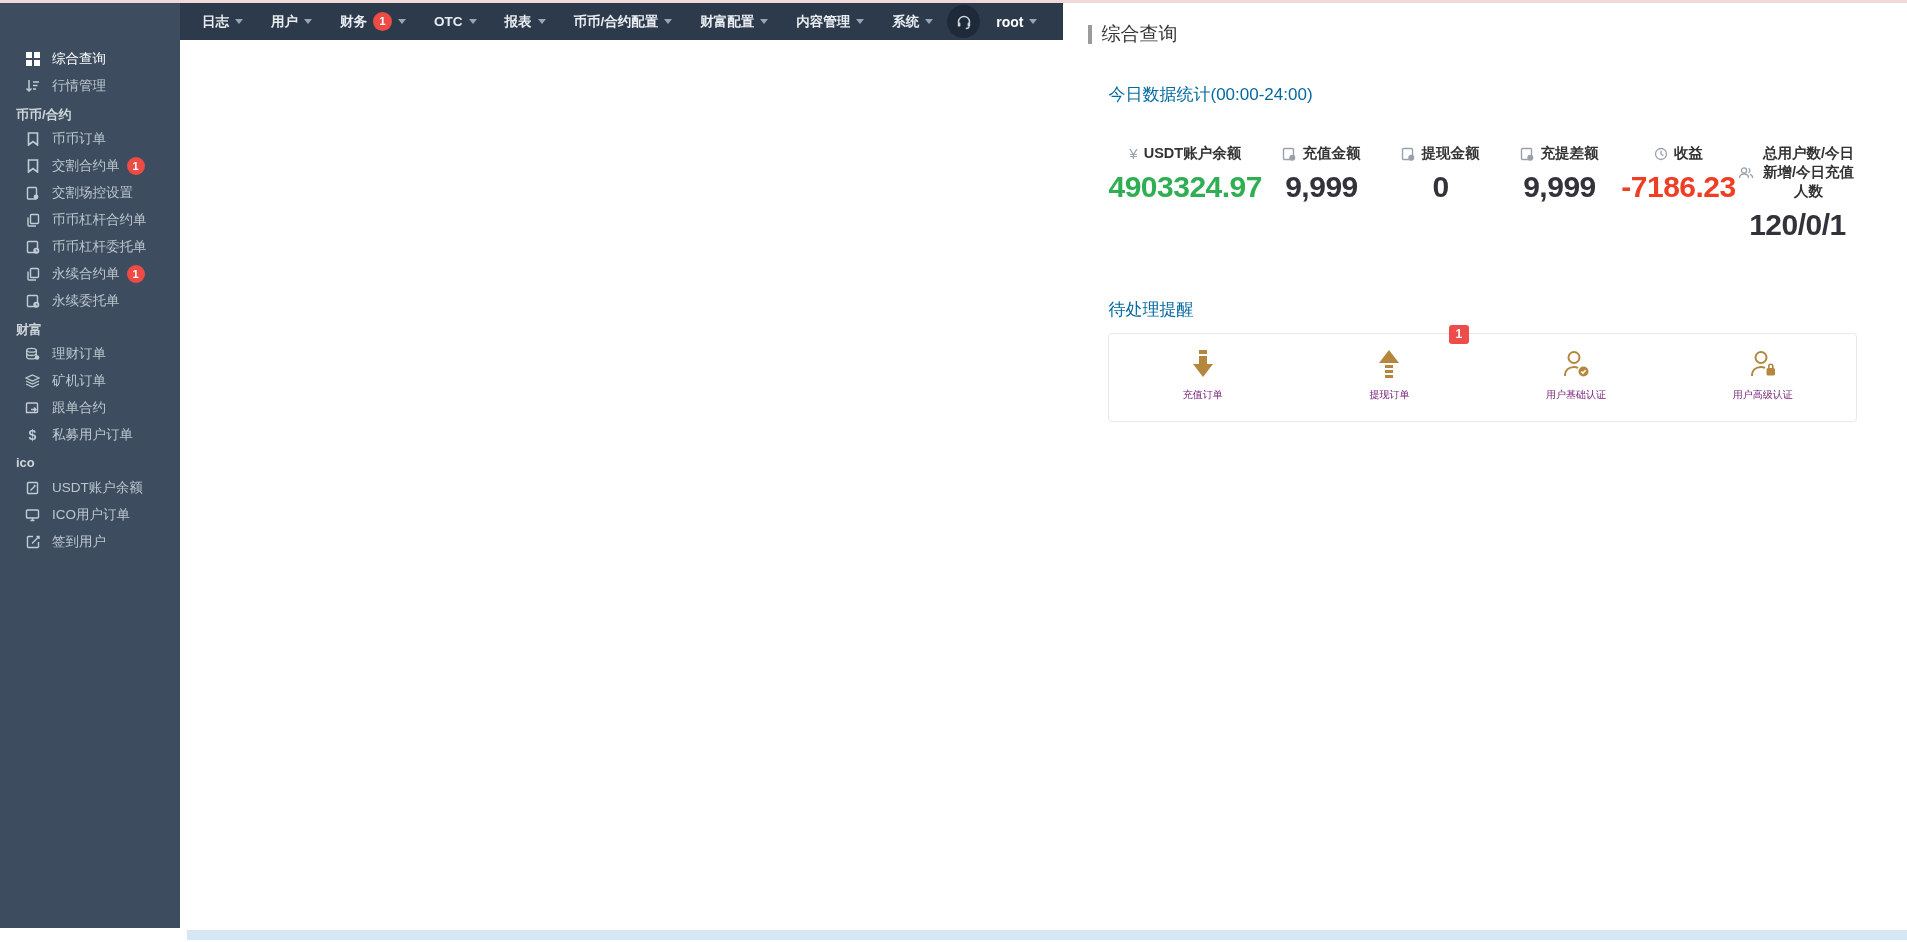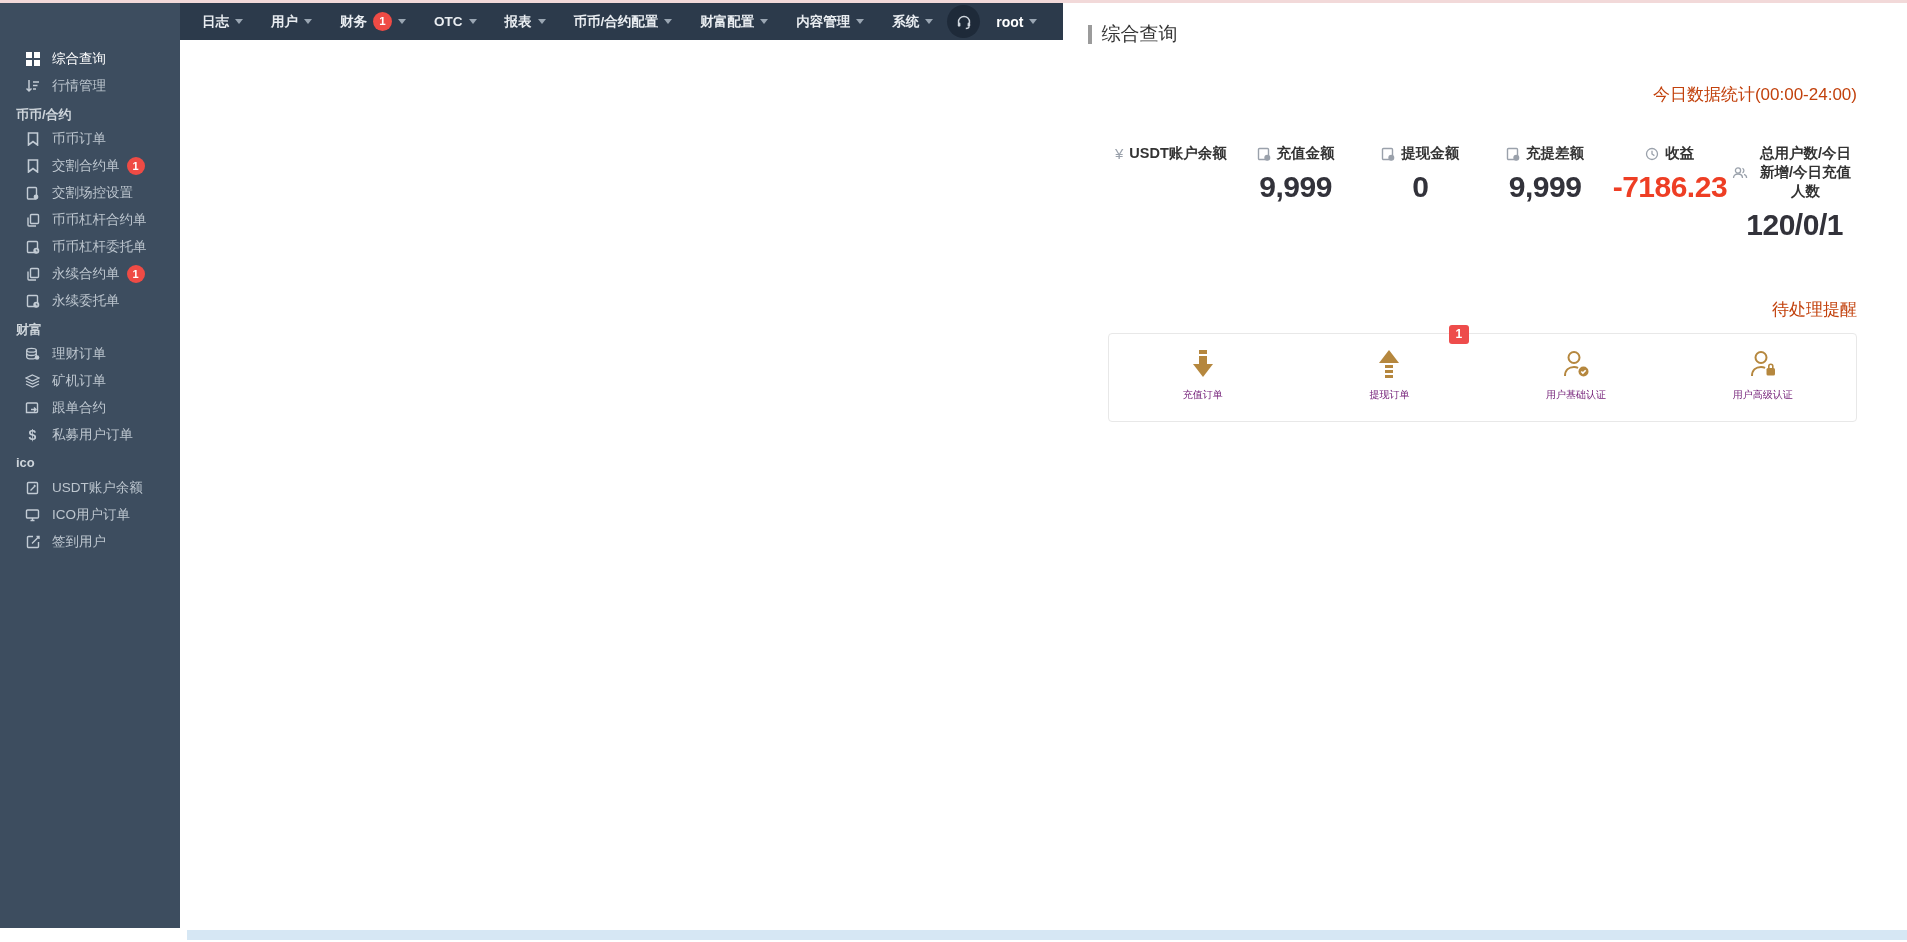--- a/index.html
+++ b/index.html
@@ -31,21 +31,21 @@
   .nav-circle { width:33px; height:33px; border-radius:50%; background:#1e2a39; display:flex; align-items:center; justify-content:center; margin-right:16px; cursor:pointer; color:#cfd6dd; }
   .nav-user { display:flex; align-items:center; color:#fff; font-size:14px; font-weight:bold; cursor:pointer; }
 
   
   .content { flex:1; padding:14px 50px 0 25px; background:#fff; }
   .page-title { display:flex; align-items:center; margin-top:4px; }
   .title-bar { width:4px; height:19px; background:#9b9b9b; margin-right:9px; }
   .page-title span { font-size:19px; color:#333; }
 
   .inner { padding-left:20px; }
-  .section-label { font-size:17px; color:#c2410c;text-align:right; }
+  .section-label { font-size:17px; color:#0369a1; }
   .stats-label { margin-top:36px; }
 
   .stats-row { display:flex; margin-top:38px; }
   .stat { flex:1; text-align:center; }
   .stat-head { display:flex; align-items:center; justify-content:center; font-size:14.5px; font-weight:bold; color:#333; }
   .stat-head .ic { color:#9aa1ab; margin-right:6px; display:flex; align-items:center; font-weight:normal; }
   .stat-value { margin-top:7px; font-size:30px; font-weight:bold; color:#32323a; letter-spacing:-0.5px; }
 
   .pending-label { margin-top:56px; }
   .pending-card { margin-top:12px; border:1px solid #e8e8e8; border-radius:4px; height:89px; display:flex; align-items:flex-start; position:relative; background:#fff; }
@@ -309,20 +309,21 @@
 
         <div class="inner">
           <div class="section-label stats-label">今日数据统计(00:00-24:00)</div>
 
           <div class="stats-row">
             <div class="stat">
               <div class="stat-head">
                 <span class="ic yen-glyph">¥</span>
                 <span>USDT账户余额</span>
               </div>
+              <div class="stat-value" style="color: rgb(47, 174, 84);">4903324.97</div>
             </div>
 
             <div class="stat">
               <div class="stat-head">
                 <span class="ic">
                     <svg width="14" height="14" viewBox="0 0 14 14">
                       <rect x="1.5" y="1.5" width="10" height="11" rx="1" fill="none" stroke="currentColor" stroke-width="1.4"></rect>
                       <circle cx="10.3" cy="10.8" r="3" fill="currentColor"></circle>
                     </svg>
                   </span>

